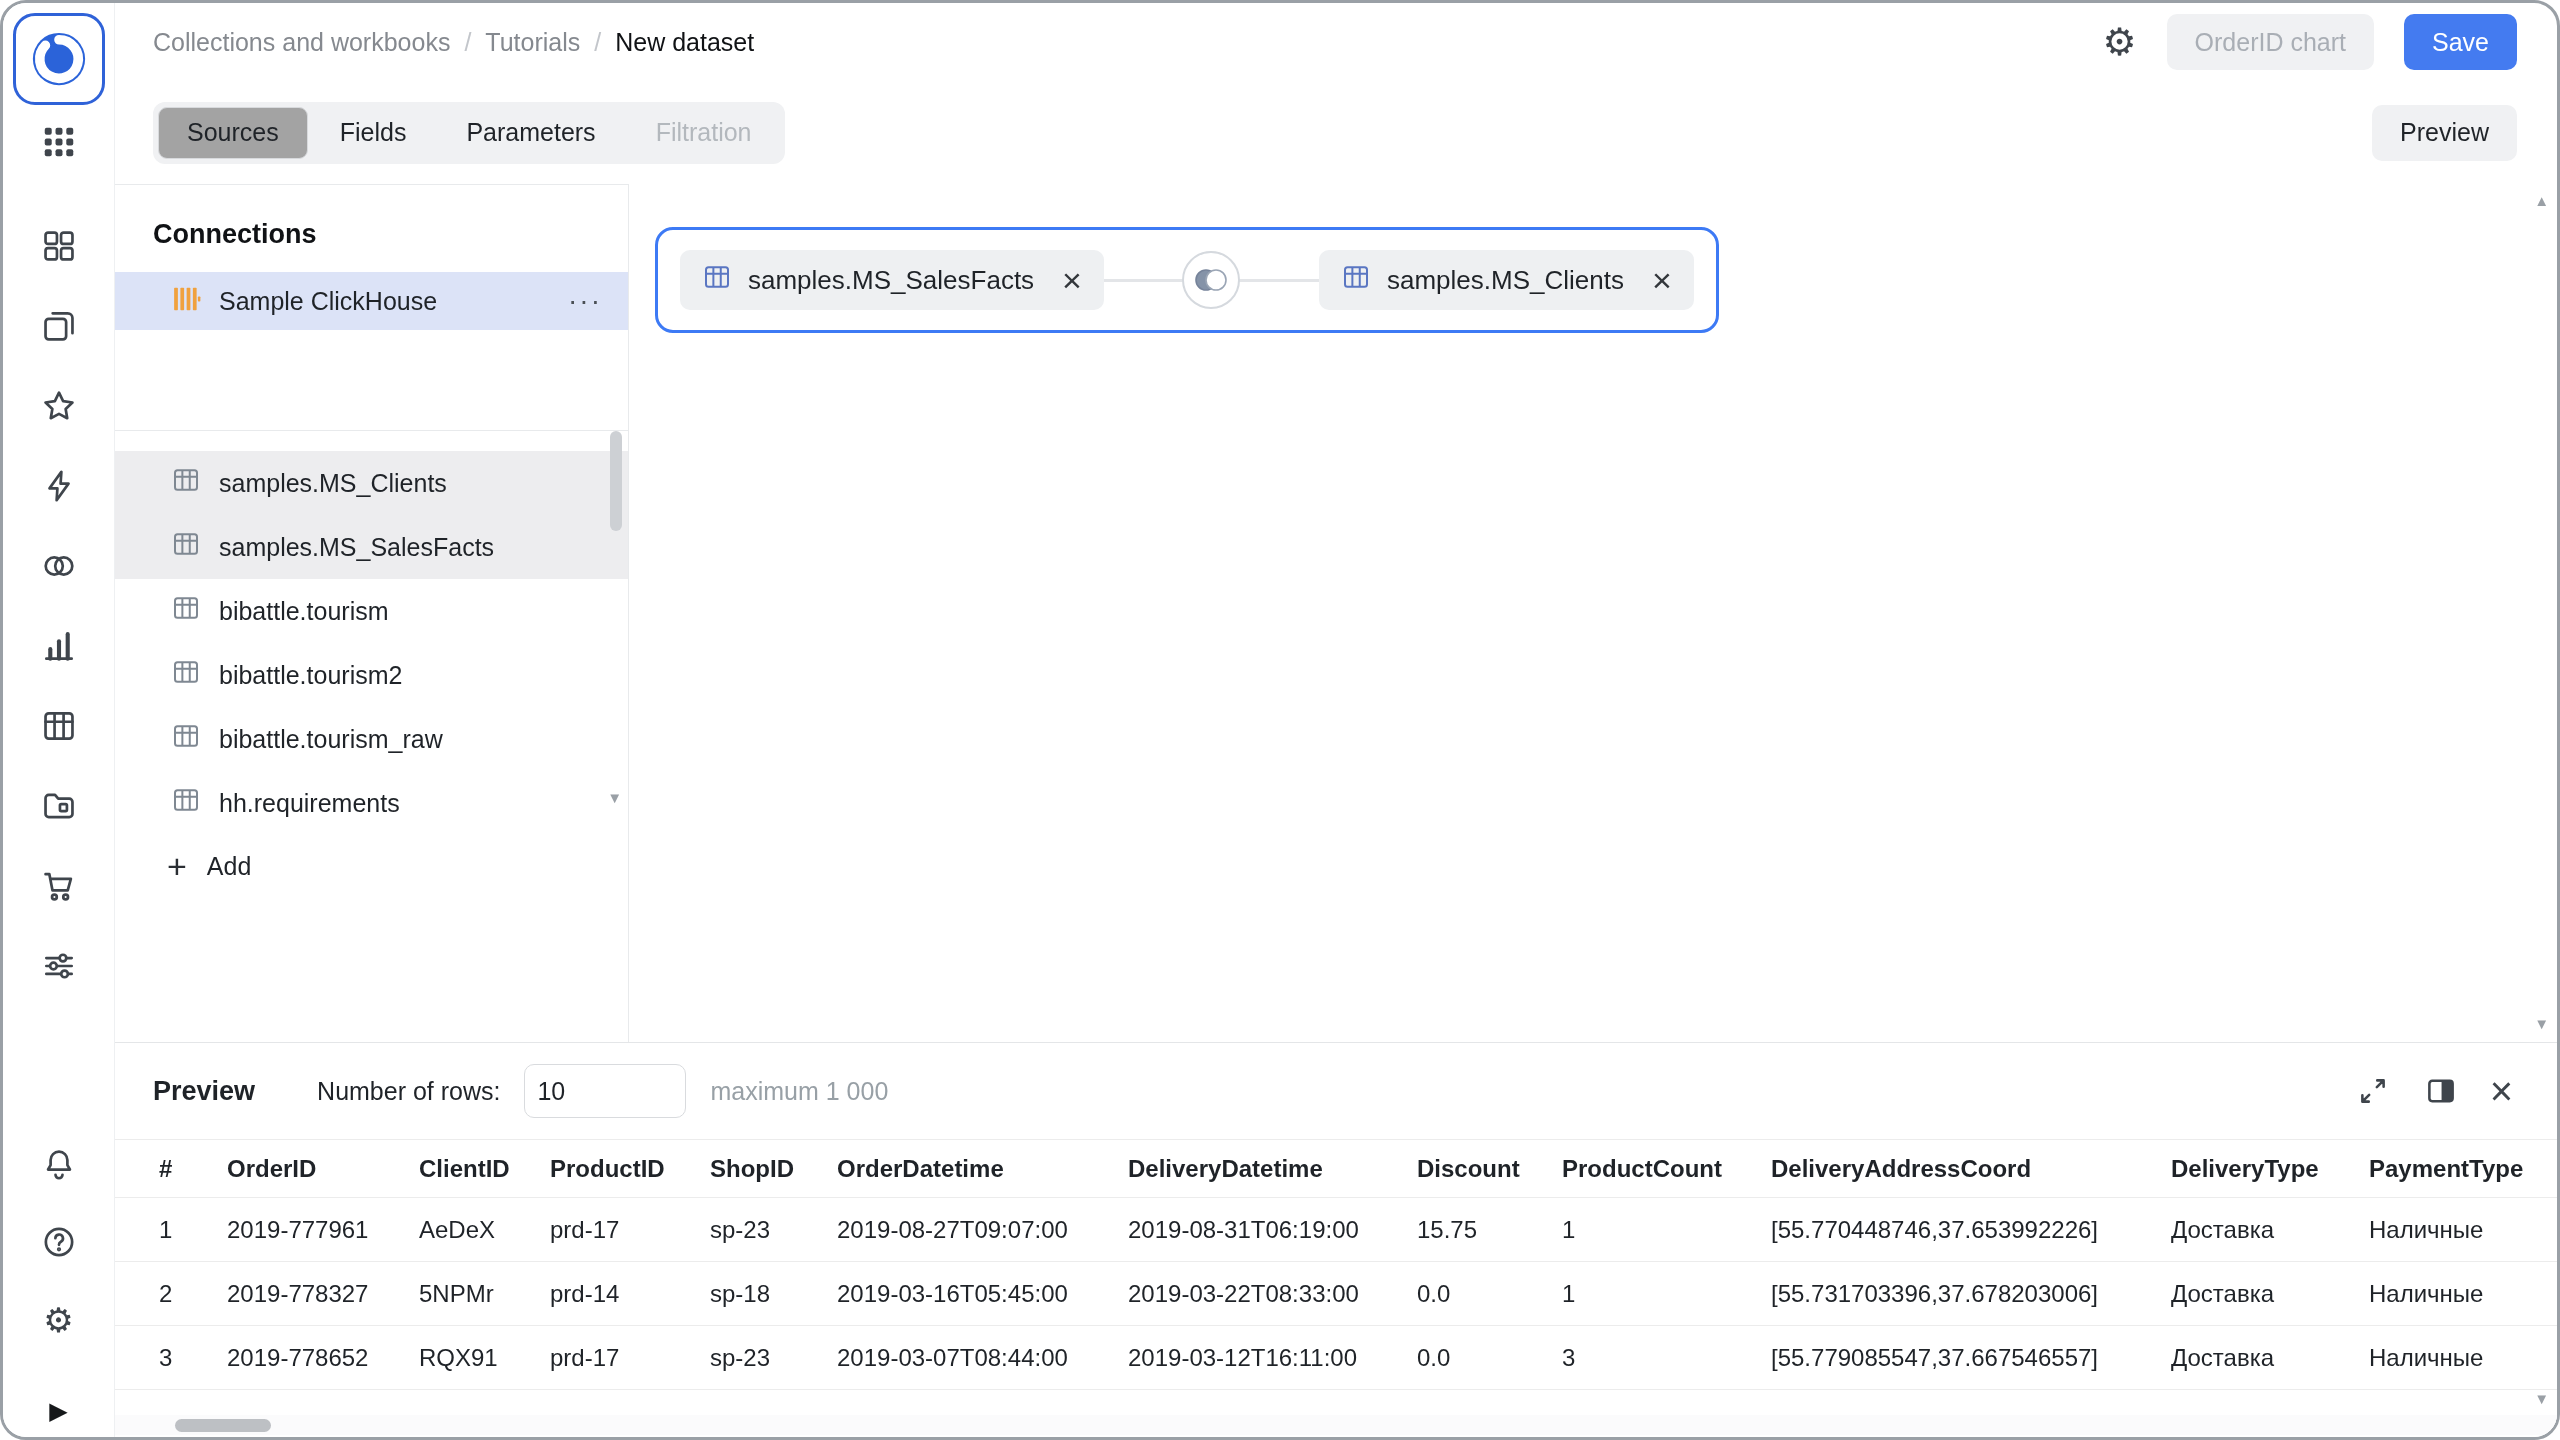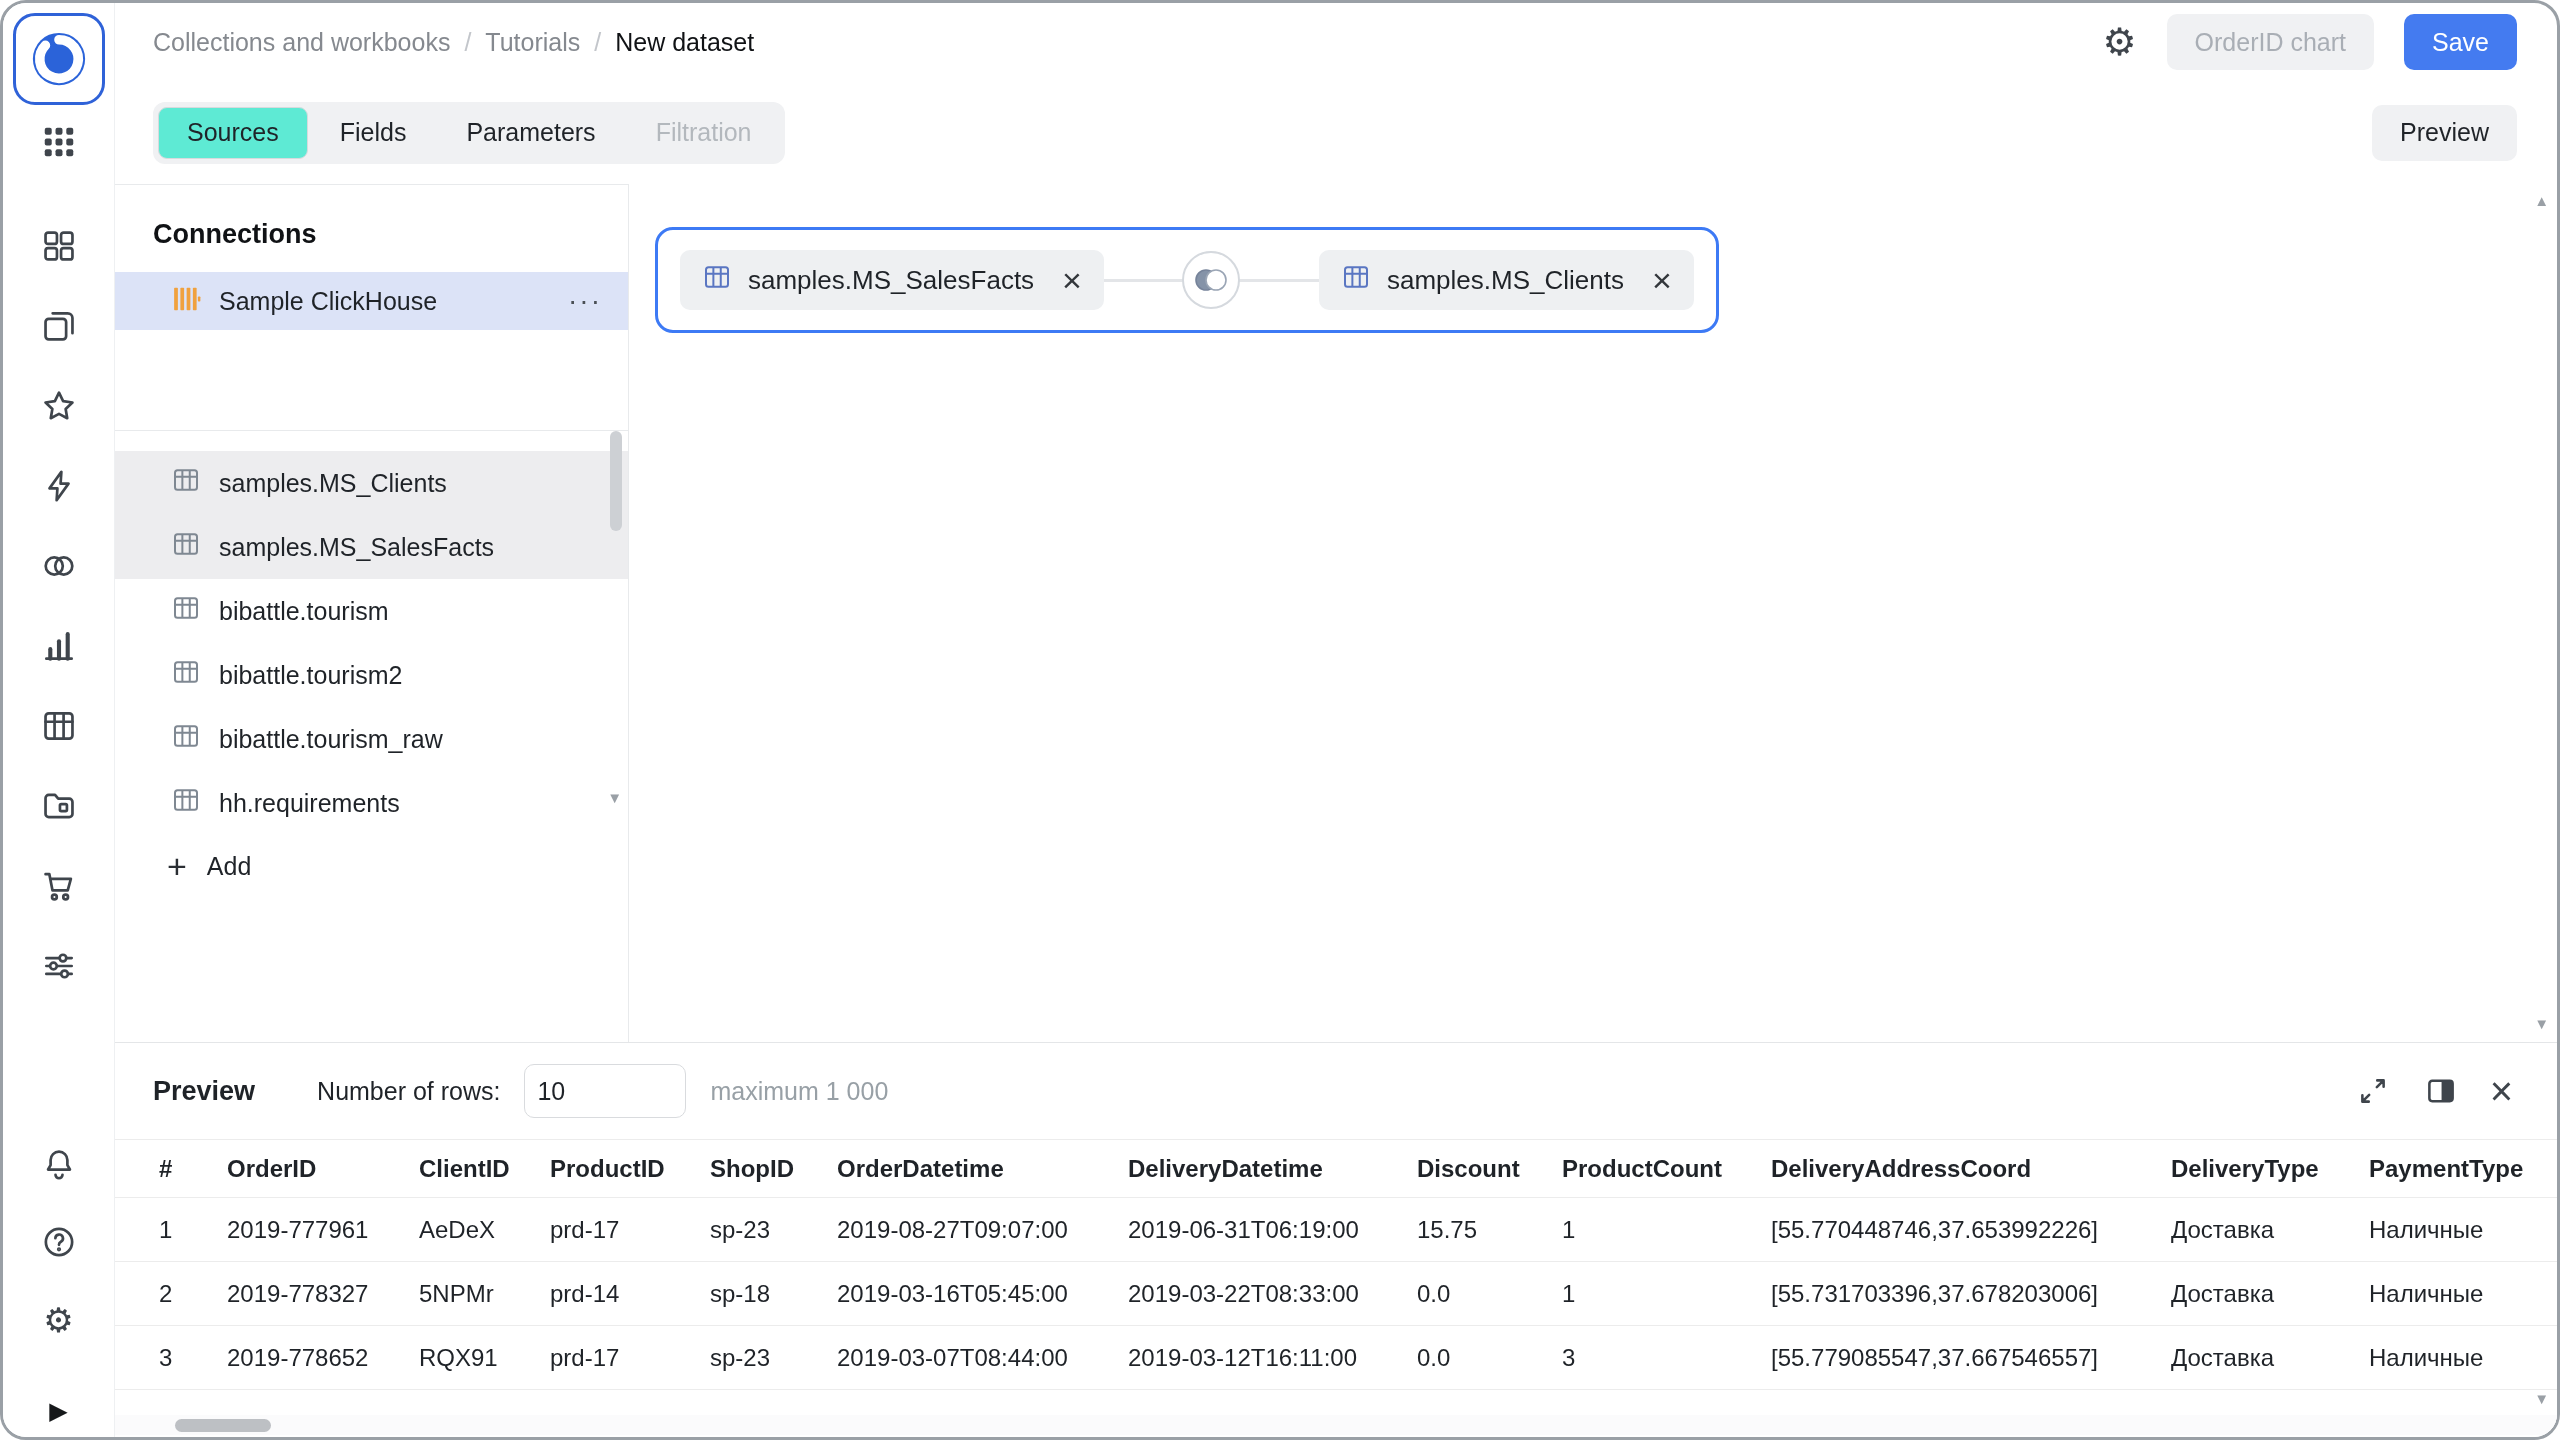--- a/index.html
+++ b/index.html
@@ -36,21 +36,21 @@
   .gear-glyph { font-size:38px; color:#3f454c; cursor:pointer; line-height:38px; }
   .btn { height:56px; border-radius:10px; font-size:25px; padding:0 28px; display:flex; align-items:center;
          border:none; font-family:inherit; cursor:pointer; }
   .btn-disabled { background:#f0f1f3; color:#a9aeb5; cursor:default; }
   .btn-primary { background:#447bf0; color:#fff; }
 
   .tabsbar { height:103px; flex:none; display:flex; align-items:center; padding:0 40px 0 38px; }
   .segmented { display:flex; align-items:center; background:#f0f1f3; border-radius:12px; height:62px; padding:5px; gap:4px; }
   .seg-item { padding:0 28px; height:100%; display:flex; align-items:center; border-radius:9px;
               font-size:25px; color:#1f2328; cursor:pointer; }
-  .seg-active { background:#5eead4; border:1.5px solid #d8dadd; }
+  .seg-active { background:#a3a3a3; border:1.5px solid #d8dadd; }
   .seg-disabled { color:#b3b8bd; cursor:default; }
   .preview-top-btn { margin-left:auto; background:#f0f1f3; color:#1f2328; }
 
   
   .content { flex:1; display:flex; min-height:0; position:relative; }
 
   .leftpanel { width:514px; flex:none; border-top:1.5px solid #e8eaec; border-right:1.5px solid #e8eaec;
                display:flex; flex-direction:column; background:#fff; }
   .panel-title { font-size:27px; font-weight:700; color:#101215; }
   .connections-title { padding:34px 0 22px 38px; }
@@ -435,21 +435,21 @@
               </tr>
             </thead>
           <tbody>
               <tr>
                 <td>1</td>
                 <td>2019-777961</td>
                 <td>AeDeX</td>
                 <td>prd-17</td>
                 <td>sp-23</td>
                 <td>2019-08-27T09:07:00</td>
-                <td>2019-06-31T06:19:00</td>
+                <td>2019-08-31T06:19:00</td>
                 <td>15.75</td>
                 <td>1</td>
                 <td>[55.770448746,37.653992226]</td>
                 <td>Доставка</td>
                 <td>Наличные</td>
               </tr>
               <tr>
                 <td>2</td>
                 <td>2019-778327</td>
                 <td>5NPMr</td>

